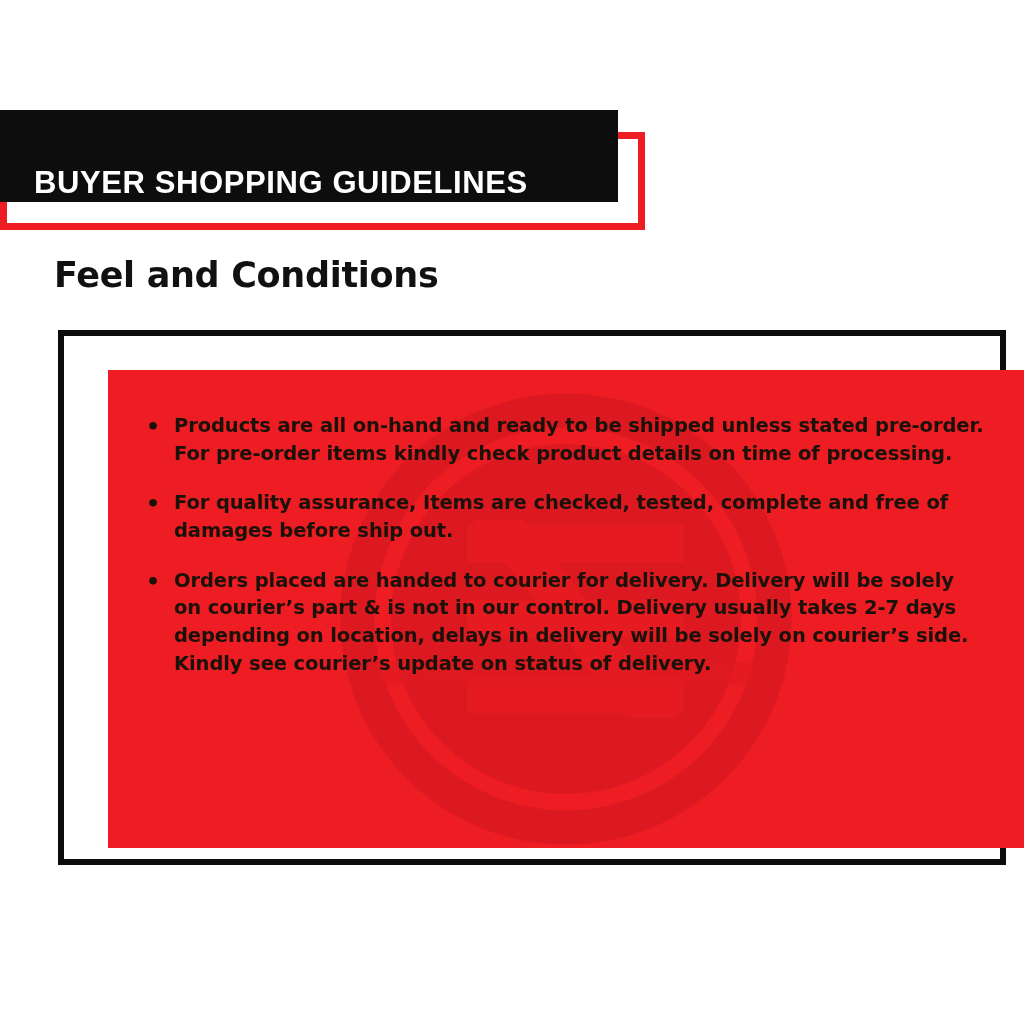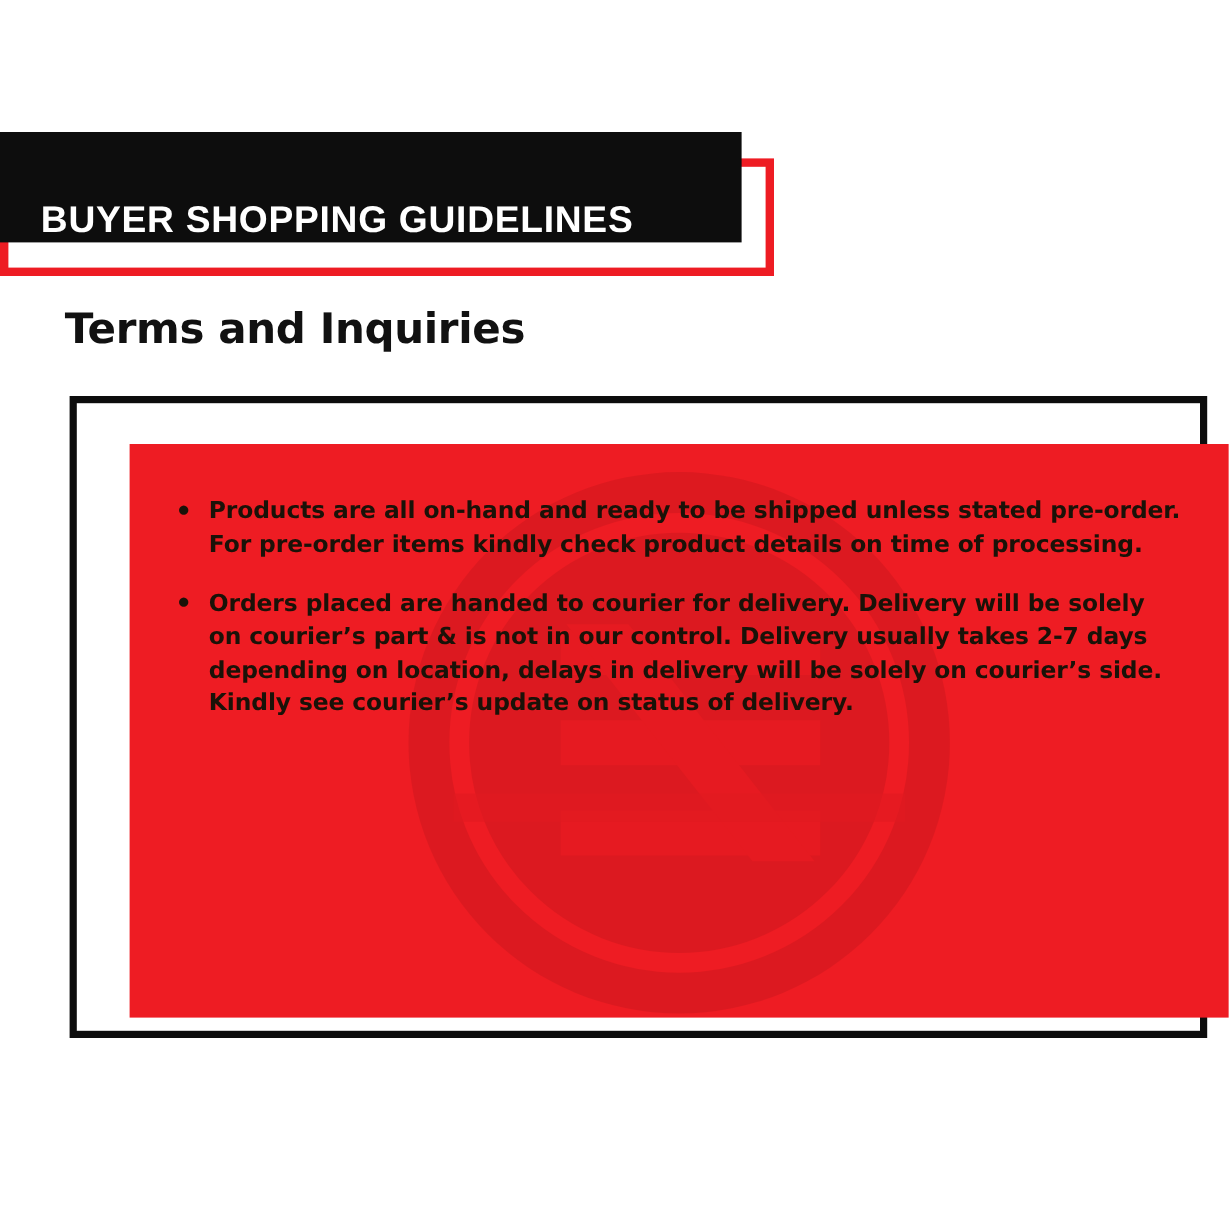--- a/index.html
+++ b/index.html
@@ -130,35 +130,36 @@
 </style>
 </head>
 <body>
 
 <div class="header-wrap">
   <div class="header-red-outline"></div>
   <div class="header-black-bar"></div>
   <div class="header-title">BUYER SHOPPING GUIDELINES</div>
 </div>
 
-<div class="section-title">Terms and Inquiries</div>
+<div class="section-title">Feel and Conditions</div>
 
 <div class="black-frame"></div>
 
 <div class="red-panel">
 
   <svg class="watermark" viewBox="0 0 200 200">
     <circle cx="100" cy="100" r="96" fill="#b5151a"></circle>
     <circle cx="100" cy="100" r="78" fill="none" stroke="#ee1c23" stroke-width="7"></circle>
     <g fill="#d4171d">
       <path d="M58 60 L150 60 L150 76 L58 76 Z"></path>
       <path d="M58 92 L150 92 L150 108 L58 108 Z"></path>
       <path d="M58 124 L150 124 L150 140 L58 140 Z"></path>
       <path d="M60 58 L82 58 L148 142 L126 142 Z"></path>
     </g>
     <path d="M20 118 L180 118 L180 128 L20 128 Z" fill="#c4161c" opacity="0.6"></path>
   </svg>
 
   <ul class="terms-list">
     <li>Products are all on-hand and ready to be shipped unless stated pre-order. For pre-order items kindly check product details on time of processing.</li>
+    <li>For quality assurance, Items are checked, tested, complete and free of damages before ship out.</li>
     <li>Orders placed are handed to courier for delivery. Delivery will be solely on courier’s part &amp; is not in our control. Delivery usually takes 2-7 days depending on location, delays in delivery will be solely on courier’s side. Kindly see courier’s update on status of delivery.</li>
   </ul>
 </div>
 
 </body></html>

